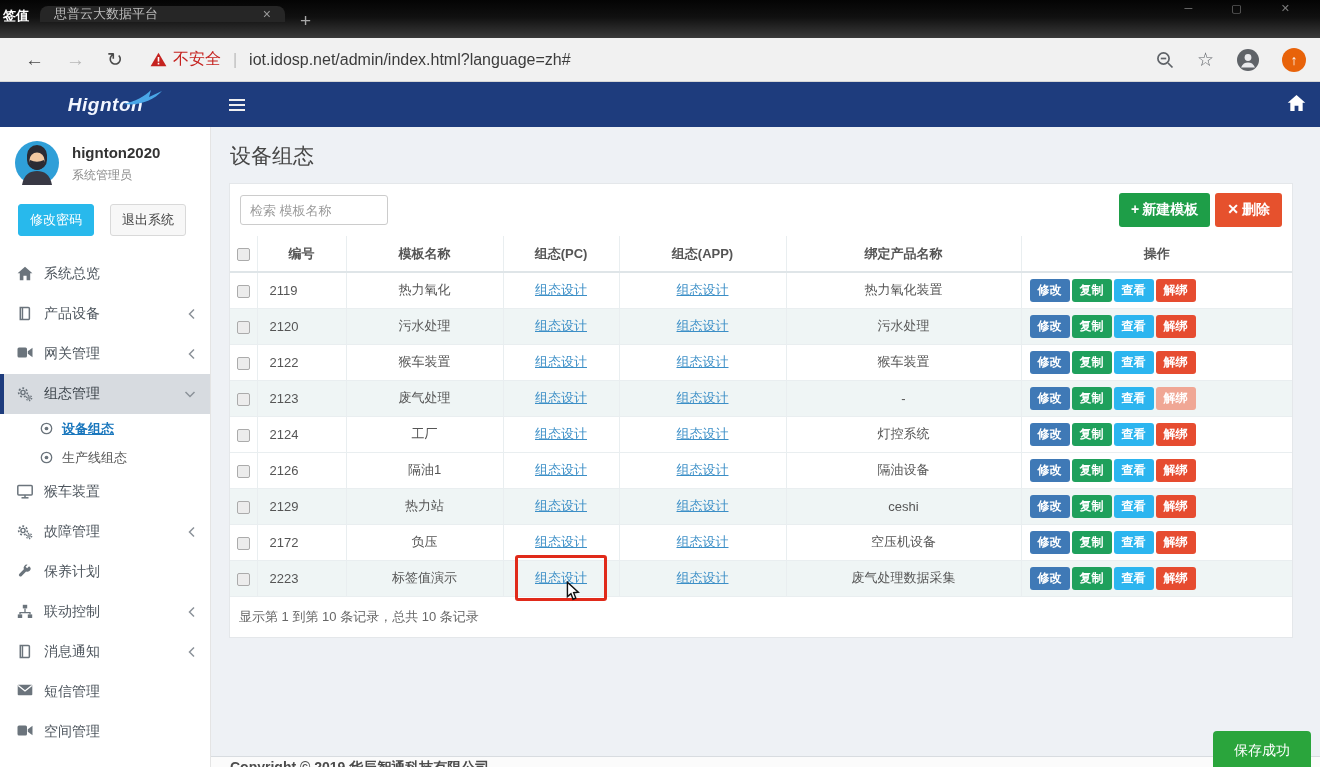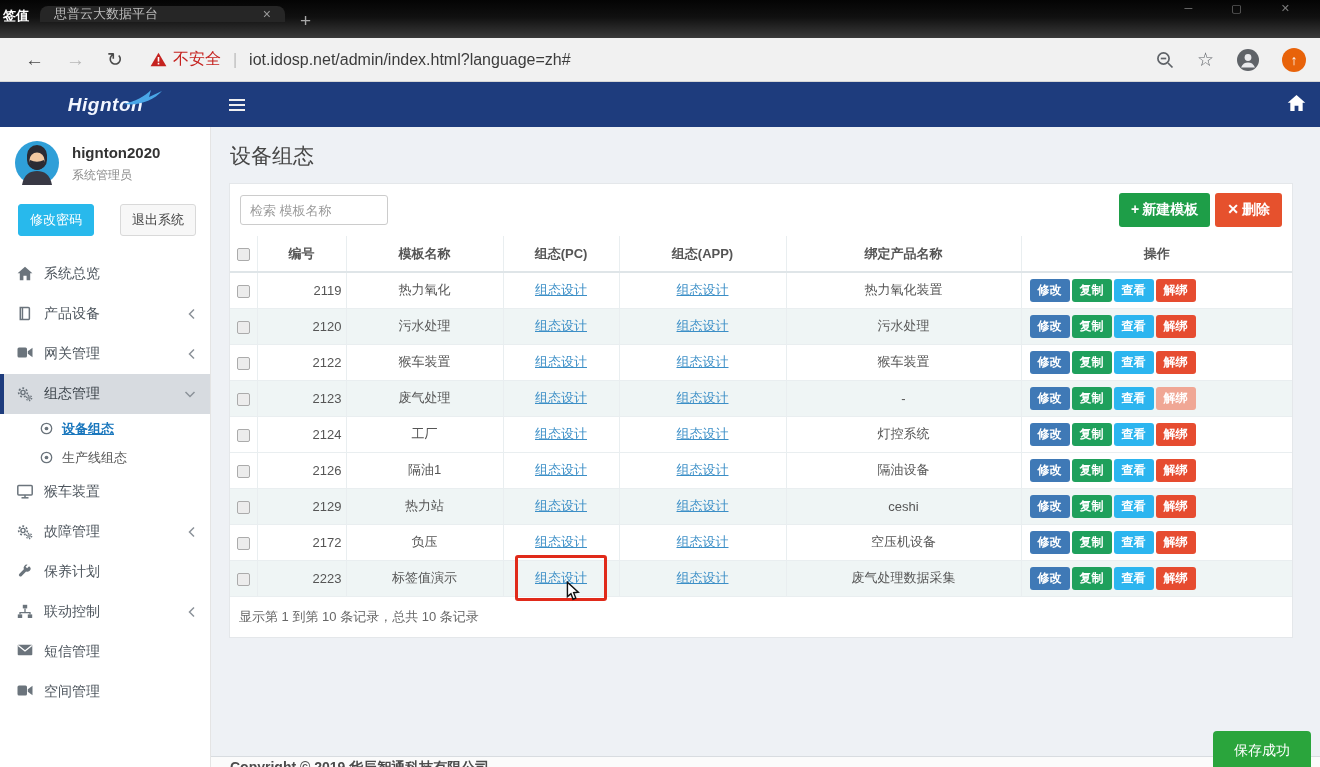--- a/index.html
+++ b/index.html
@@ -51,21 +51,21 @@
   
   .app { display:flex; height:640px; }
 
   
   .sidebar { width:211px; background:#fff; border-right:1px solid #e4e4e4;
     overflow:hidden; }
   .user-panel { display:flex; align-items:flex-start; padding:13px 14px 0 14px; }
   .user-meta { margin-left:12px; padding-top:4px; }
   .user-name { font-size:15px; font-weight:bold; color:#333; }
   .user-role { font-size:12px; color:#8a8a8a; margin-top:6px; }
-  .user-buttons { display:flex; padding:18px 14px 4px 18px; gap:26px; }
+  .user-buttons { display:flex; padding:18px 14px 4px 18px; gap:16px; }
   .btn-pwd { background:#28b9ec; color:#fff; border:1px solid #28b9ec;
     font-size:13px; padding:6px 11px; border-radius:3px; }
   .btn-logout { background:#f7f7f7; color:#444; border:1px solid #d9d9d9;
     font-size:13px; padding:6px 11px; border-radius:3px; }
   .menu { margin-top:14px; }
   .menu-item { height:40px; display:flex; align-items:center; padding:0 14px 0 17px;
     color:#4e565e; font-size:14px; cursor:pointer; }
   .menu-item .mi-icon { width:17px; height:16px; color:#6b747c; margin-right:10px;
     display:inline-flex; }
   .menu-item .mi-label { flex:1; }
@@ -94,21 +94,21 @@
   .btn-del { background:#e6512d; color:#fff; border:none; border-radius:3px;
     font-size:14px; padding:8px 12px; font-weight:bold; }
   .btn-glyph { margin-right:3px; font-weight:bold; }
 
   table { width:100%; border-collapse:collapse; table-layout:fixed; }
   th, td { border:1px solid #e9eef0; border-left:none; border-right:1px solid #e9eef0;
     height:36px; text-align:center; font-size:13px; color:#555; padding:0 4px;
     overflow:hidden; white-space:nowrap; }
   th:last-child, td:last-child { border-right:none; }
   th { font-weight:bold; border-bottom:2px solid #dfe5e8; border-top:none; }
-  td.cell-id { text-align:right; padding-left:12px; }
+  td.cell-id { text-align:left; padding-left:12px; }
   tr.stripe td { background:#eff5f5; }
   a.design-link { color:#3c8fc7; text-decoration:underline; font-size:13px; }
   td.pc-cell { position:relative; overflow:visible; }
   .hl-frame { position:absolute; left:50%; top:50%; width:92px; height:46px;
     transform:translate(-50%,-50%); border:3px solid #e02a1a; border-radius:3px;
     z-index:5; pointer-events:none; }
   .mouse-cursor { position:absolute; left:54%; top:58%; z-index:6;
     pointer-events:none; }
   .cell-actions { text-align:left; padding-left:8px; }
   .act-btn { display:inline-block; color:#fff; font-size:12px; padding:3px 8px;
@@ -326,20 +326,34 @@
           </span>
           <span class="mi-label">联动控制</span>
           <span class="mi-chev">
             <svg width="9" height="12" viewBox="0 0 9 12">
               <path d="M7 1.5 L2.5 6 L7 10.5" fill="none" stroke="currentColor" stroke-width="1.5"></path>
             </svg>
           </span>
         </div>
         <div class="menu-item">
           <span class="mi-icon">
+            <svg width="15" height="15" viewBox="0 0 16 16">
+              <path d="M3.5 1.5 h8.5 a1.2 1.2 0 0 1 1.2 1.2 v10.6 a1.2 1.2 0 0 1 -1.2 1.2 h-8.5 z" fill="none" stroke="currentColor" stroke-width="1.6"></path>
+              <line x1="5.8" y1="1.5" x2="5.8" y2="14.5" stroke="currentColor" stroke-width="1.6"></line>
+            </svg>
+          </span>
+          <span class="mi-label">消息通知</span>
+          <span class="mi-chev">
+            <svg width="9" height="12" viewBox="0 0 9 12">
+              <path d="M7 1.5 L2.5 6 L7 10.5" fill="none" stroke="currentColor" stroke-width="1.5"></path>
+            </svg>
+          </span>
+        </div>
+        <div class="menu-item">
+          <span class="mi-icon">
             <svg width="16" height="12" viewBox="0 0 16 12">
               <rect x="0.7" y="0.7" width="14.6" height="10.6" rx="1" fill="currentColor"></rect>
               <path d="M1.2 1.4 L8 7 L14.8 1.4" fill="none" stroke="#fff" stroke-width="1.3"></path>
             </svg>
           </span>
           <span class="mi-label">短信管理</span>
         </div>
         <div class="menu-item">
           <span class="mi-icon">
             <svg width="16" height="13" viewBox="0 0 16 13">

